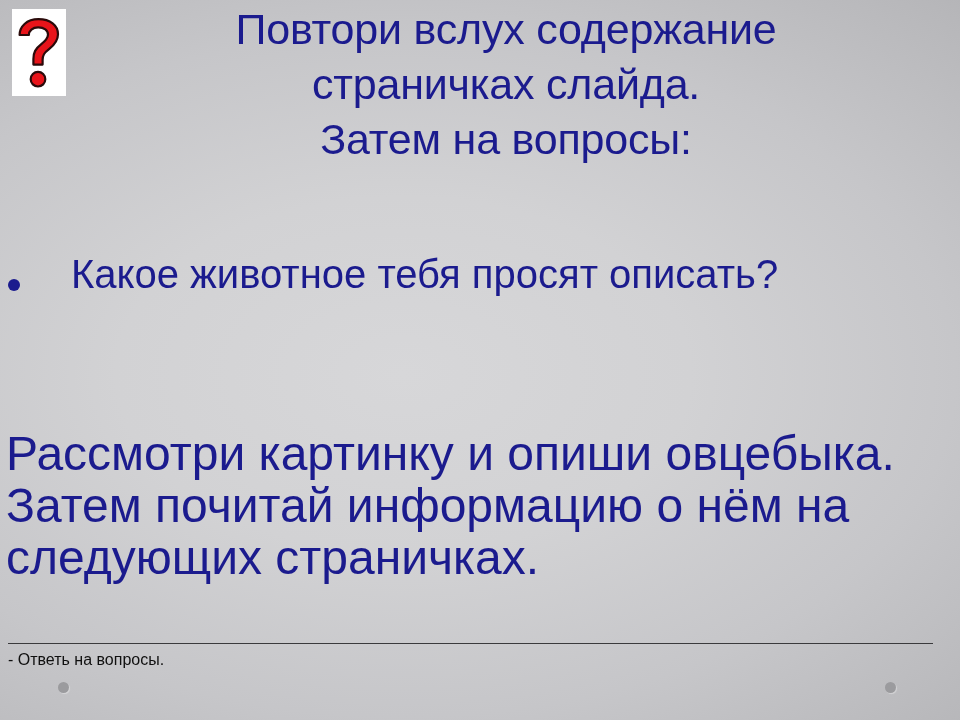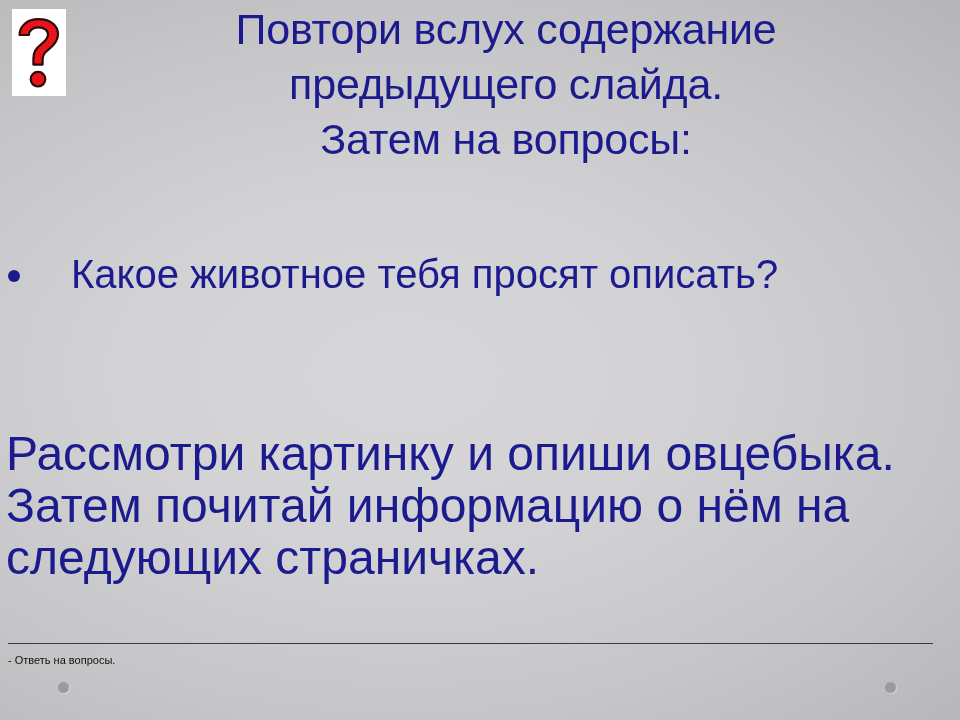--- a/index.html
+++ b/index.html
@@ -63,21 +63,21 @@
 
   
   #bullet-list {
     position: absolute;
     left: 8px;
     top: 248px;
     width: 880px;
   }
   .bullet-row {
     display: flex;
-    align-items: flex-start;
+    align-items: center;
     color: #1b1b8e;
   }
   .bullet-marker {
     flex: 0 0 auto;
     width: 12px;
     height: 12px;
     border-radius: 50%;
     background: #1b1b8e;
     margin-top: 22px;
     margin-right: 0;
@@ -107,21 +107,21 @@
     left: 8px;
     top: 643px;
     width: 925px;
     height: 0;
     border-top: 1.6px solid #3a3a3c;
   }
   #footer-note {
     position: absolute;
     left: 8px;
     top: 650px;
-    font-size: 11px;
+    font-size: 16px;
     line-height: 20px;
     color: #101010;
     white-space: nowrap;
   }
   .footer-dot {
     position: absolute;
     width: 11px;
     height: 11px;
     border-radius: 50%;
     background: #9b9b9e;
@@ -151,21 +151,21 @@
                  C 25.6 39.2, 27.1 37.0, 32.0 33.2
                  C 38.2 28.4, 41.0 24.6, 41.0 18.3
                  C 41.0 9.4, 33.2 3.2, 21.5 3.2 Z"></path>
         <circle cx="21.0" cy="63.2" r="7.3"></circle>
       </g>
     </svg>
   </div>
 
   <div id="title-block">
     <span class="title-line">Повтори вслух содержание</span>
-    <span class="title-line">предыдущего слайда.</span>
+    <span class="title-line">страничках слайда.</span>
     <span class="title-line">Затем на вопросы:</span>
   </div>
 
   <div id="bullet-list">
     <div class="bullet-row">
       <span class="bullet-marker"></span>
       <span class="bullet-text">Какое животное тебя просят описать?</span>
     </div>
   </div>
 

